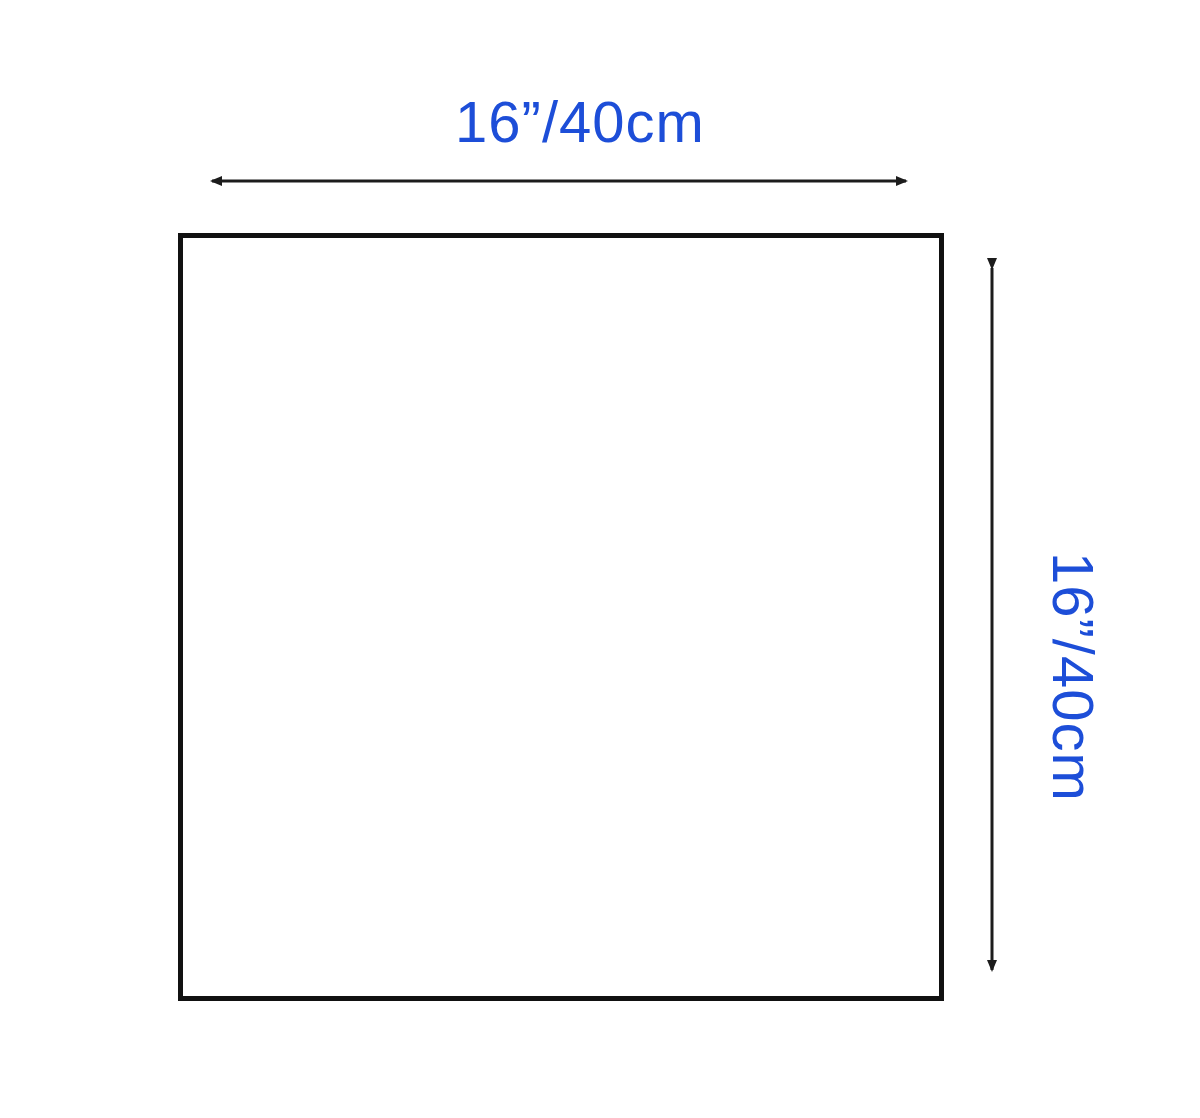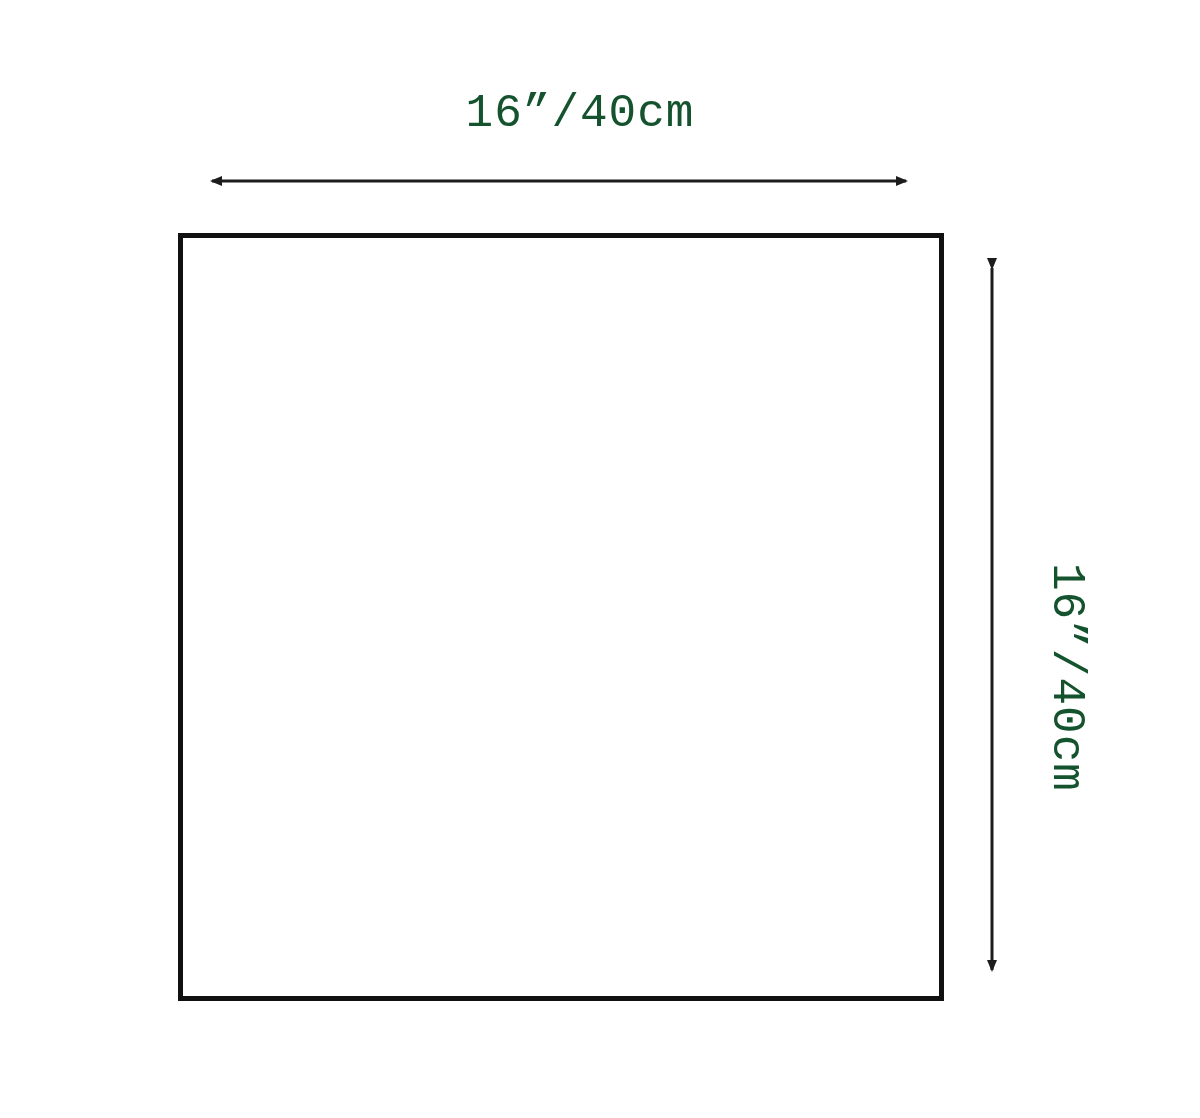--- a/index.html
+++ b/index.html
@@ -9,26 +9,25 @@
   }
   .stage {
     position: relative;
     width: 1200px;
     height: 1118px;
     background: #ffffff;
     overflow: hidden;
   }
   .dim-label {
     position: absolute;
-    color: #14532d;
-    font-size: 46px;
+    color: #1d4ed8;
+    font-size: 58px;
     font-weight: 500;
     letter-spacing: 1px;
     white-space: nowrap;
-    font-family: Liberation Mono, monospace;
   }
   .dim-label-top {
     left: 0;
     top: 88px;
     width: 1160px;
     text-align: center;
   }
   .dim-label-right {
     left: 1040px;
     top: 552px;

